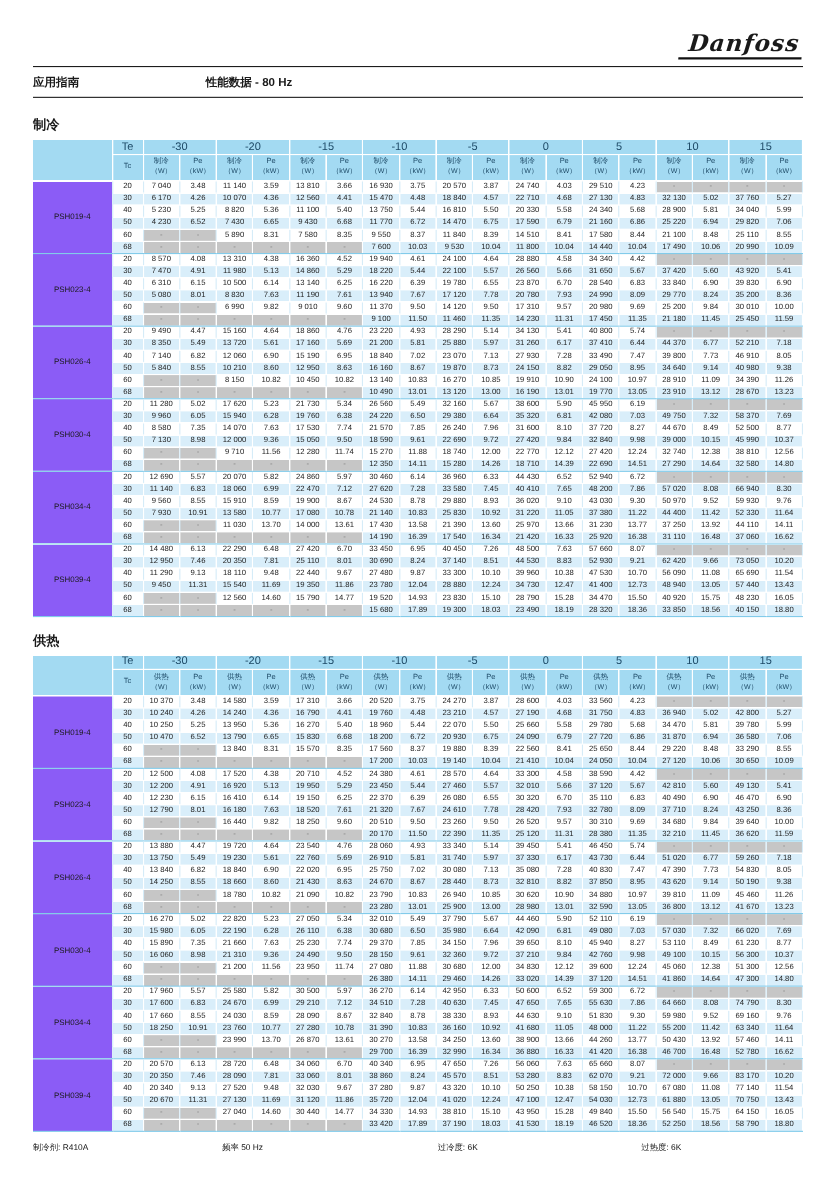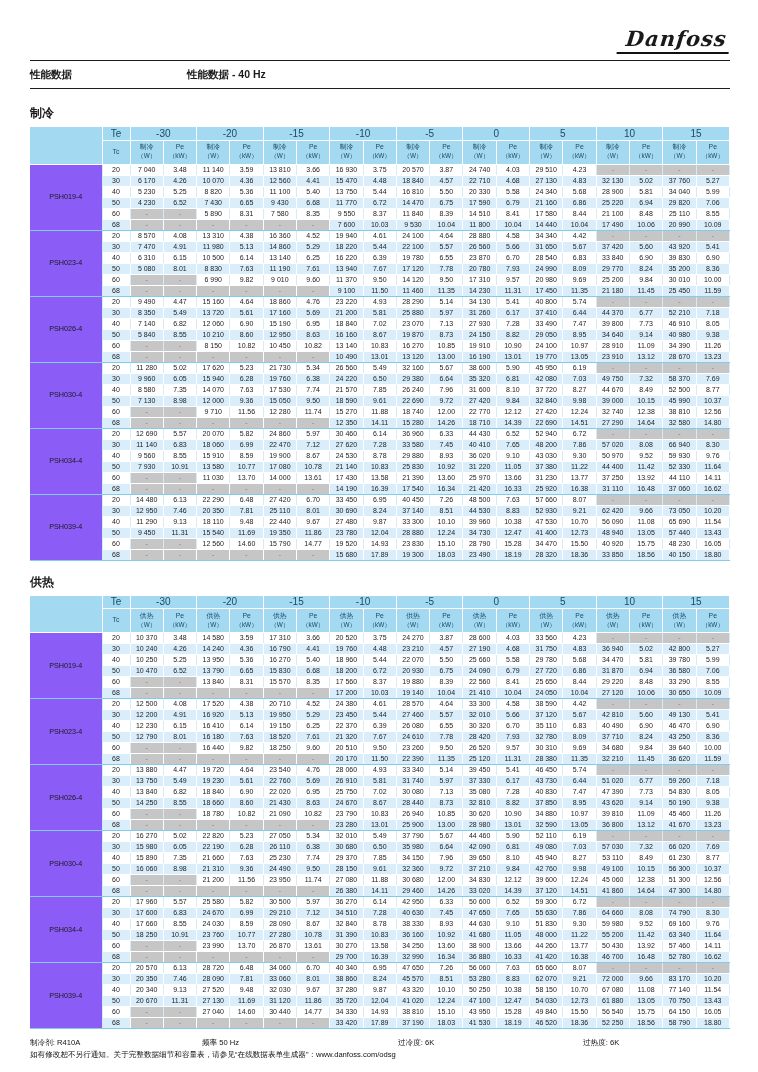--- a/index.html
+++ b/index.html
@@ -47,22 +47,22 @@
 <body>
 
 <div class="page">
 
   <div class="logo-row">
     <span class="logo">Danfoss</span>
   </div>
   <div class="rule"></div>
 
   <div class="doc-row">
-    <span class="doc-type">性能数据</span>
-    <span class="doc-title">性能数据 - 40 Hz</span>
+    <span class="doc-type">应用指南</span>
+    <span class="doc-title">性能数据 - 80 Hz</span>
   </div>
   <div class="rule"></div>
 
   <section class="sec1">
     <h2 class="sec-title">制冷</h2>
     <div>
         <table class="perf">
           <colgroup>
             <col style="width:72px">
             <col style="width:28px">
@@ -1846,15 +1846,14 @@
         </table>
       </div>
   </section>
 
   <div class="foot-specs">
     <span class="f1">制冷剂: R410A</span>
     <span class="f2">频率 50 Hz</span>
     <span class="f3">过冷度: 6K</span>
     <span class="f4">过热度: 6K</span>
   </div>
-  <div class="foot-note">如有修改恕不另行通知。关于完整数据细节和容量表，请参见“在线数据表单生成器”：www.danfoss.com/odsg</div>
 
 </div>
 
 </body></html>

